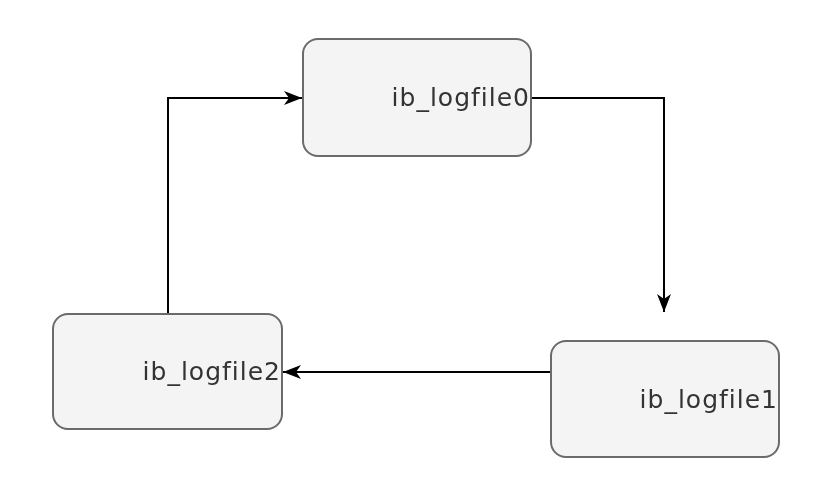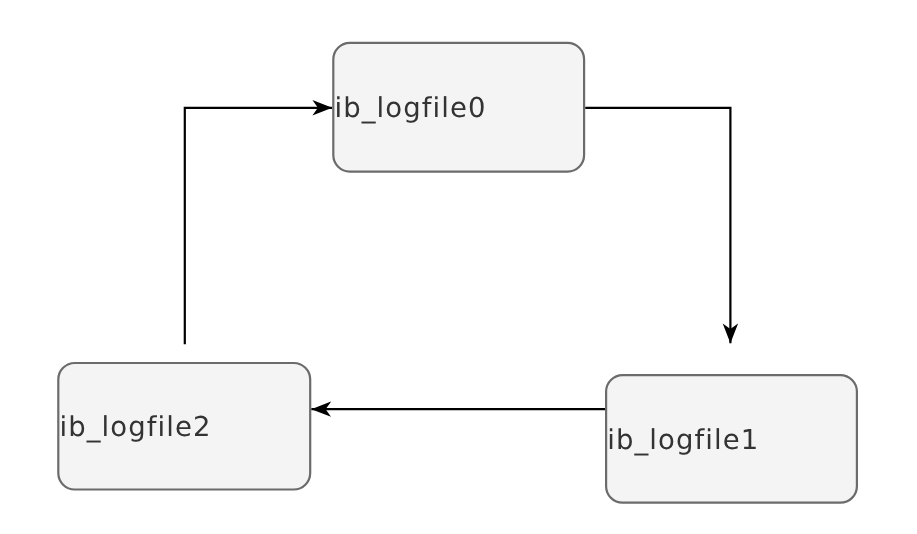--- a/index.html
+++ b/index.html
@@ -26,31 +26,31 @@
     stroke-width: 2px;
   }
   .node {
     position: absolute;
     box-sizing: border-box;
     background: #f4f4f4;
     border: 2px solid #6b6b6b;
     border-radius: 16px;
     display: flex;
     align-items: center;
-    justify-content: flex-start;
+    justify-content: flex-end;
   }
   .node-label {
     color: #333333;
     font-size: 25px;
     letter-spacing: 1px;
     white-space: nowrap;
   }
   .node-0 { left: 302px; top: 38px;  width: 230px; height: 119px; }
   .node-1 { left: 550px; top: 312px; width: 230px; height: 118px; margin-top: 28px; }
-  .node-2 { left: 52px;  top: 313px; width: 231px; height: 117px; margin-top: 16px; }
+  .node-2 { left: 52px;  top: 313px; width: 231px; height: 117px; }
 </style>
 </head>
 <body>
 
 <div class="canvas">
 
   <svg class="edge-layer" width="834" height="485" viewBox="0 0 834 485">
     <defs>
       <marker id="arrowhead" markerUnits="userSpaceOnUse" markerWidth="20" markerHeight="16" refX="18" refY="7" orient="auto">
         <path d="M0,0 L18,7 L0,14 L5,7 Z" fill="#000000"></path>

